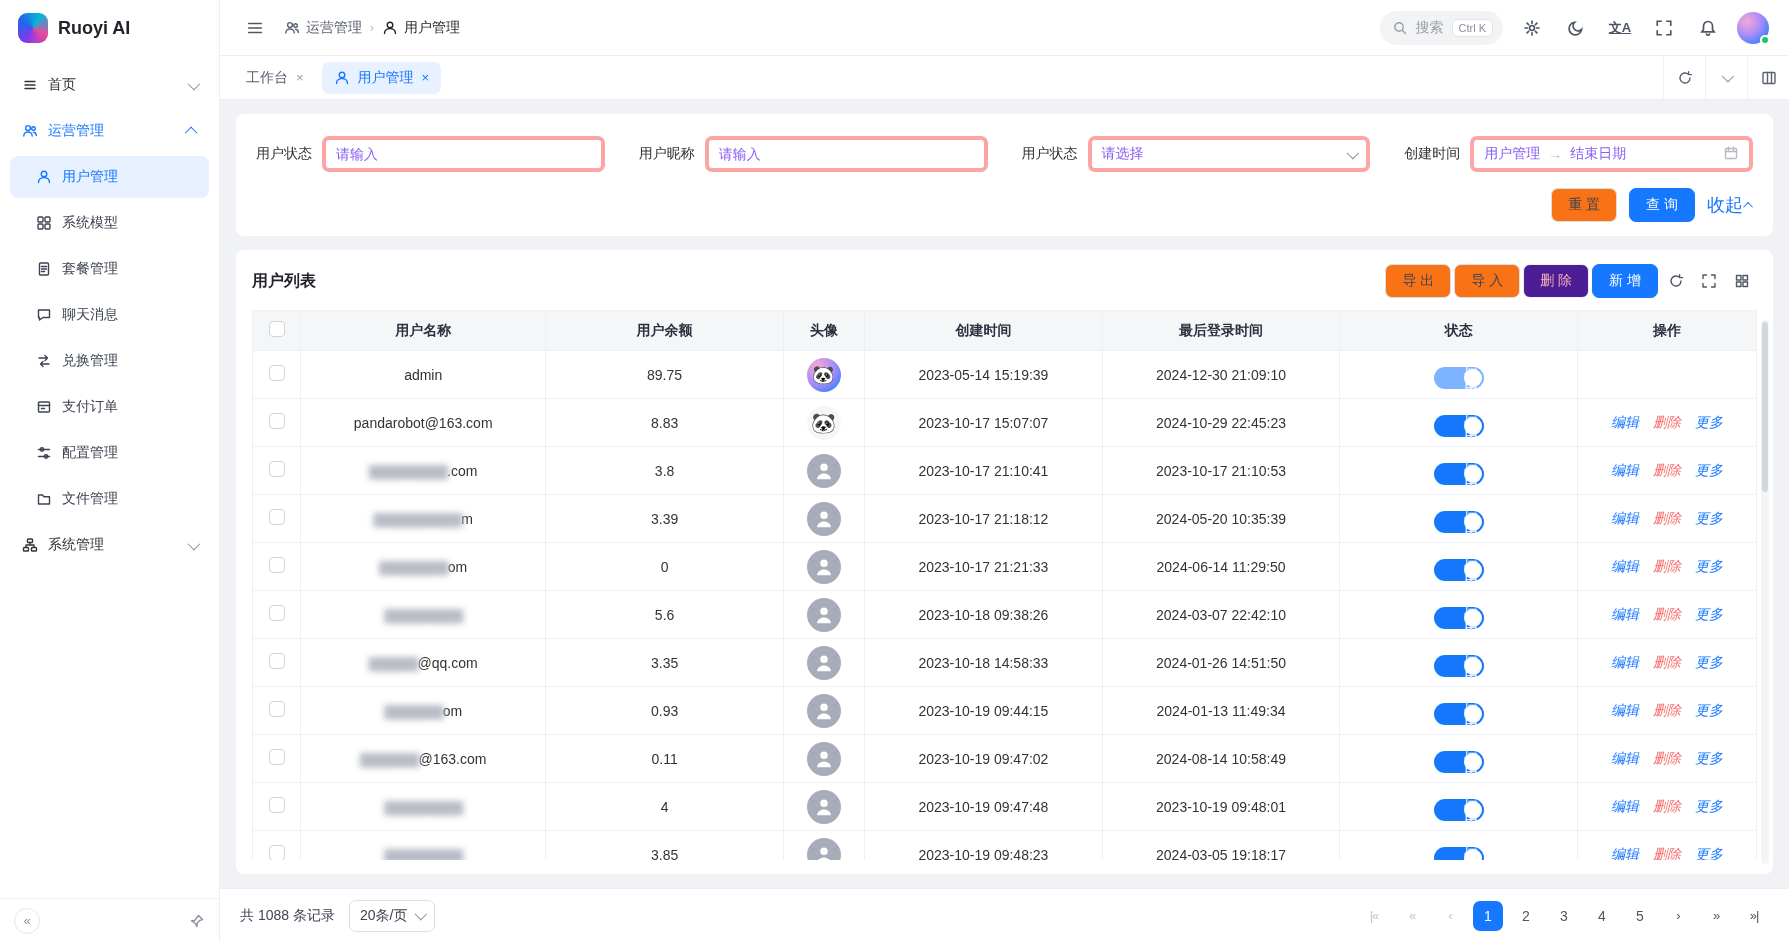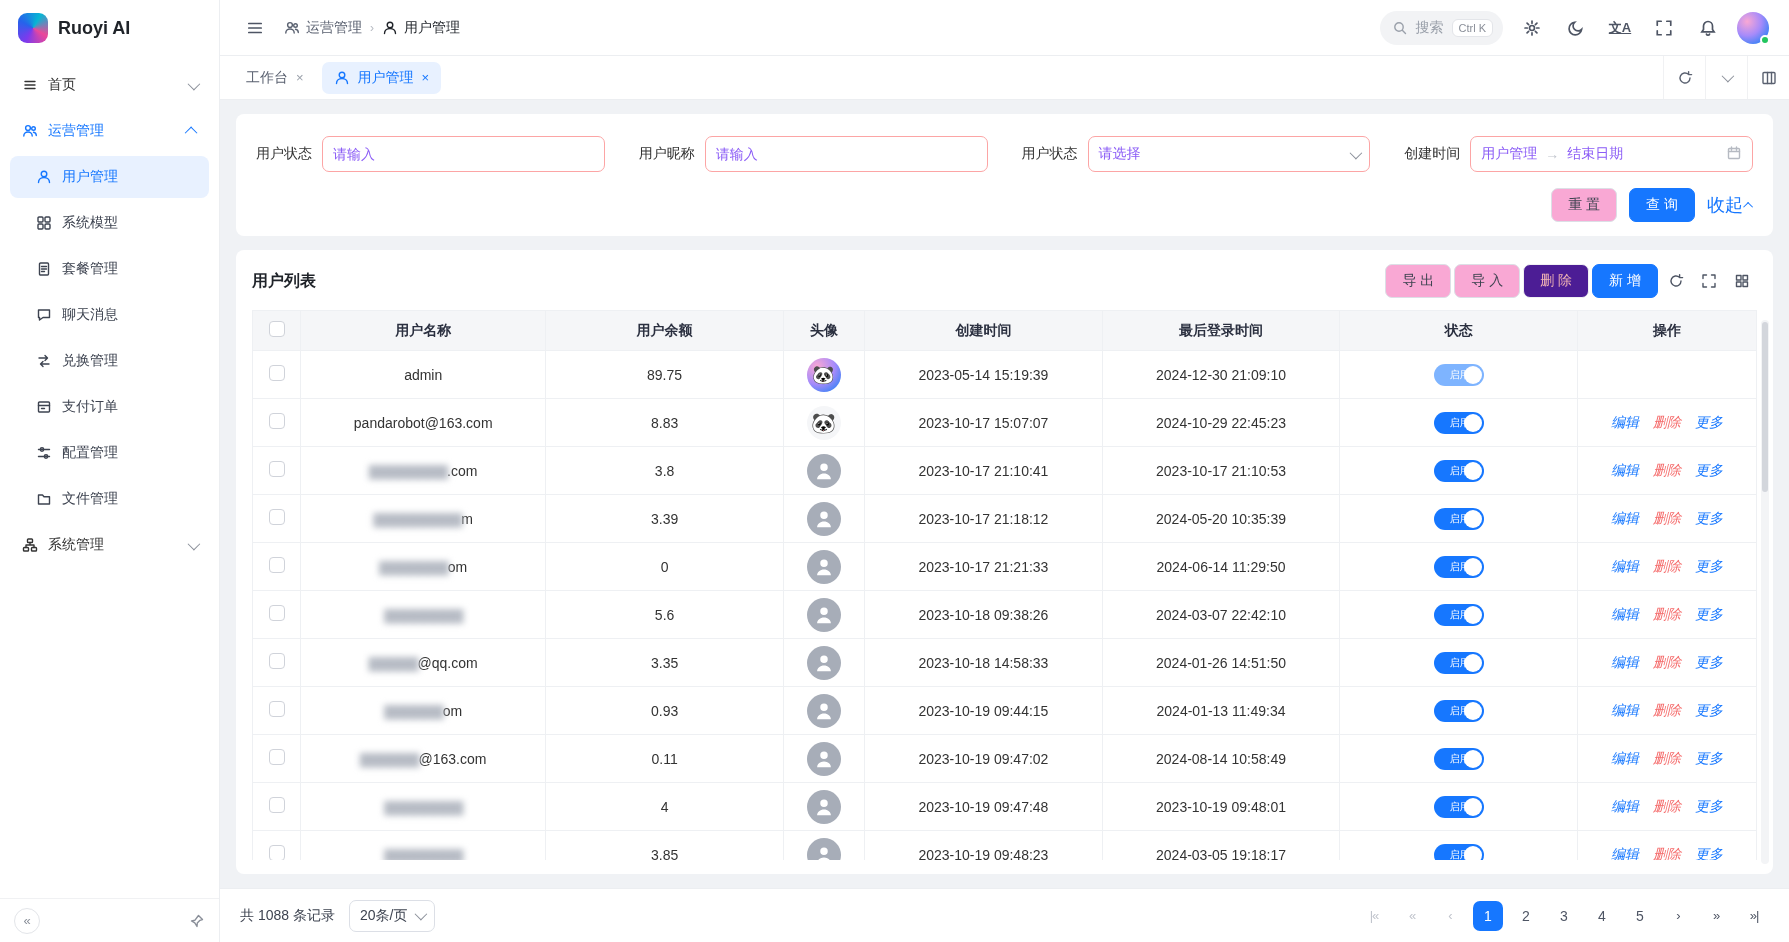--- a/index.html
+++ b/index.html
@@ -60,29 +60,29 @@
 
   
   .content { flex:1; overflow:hidden; padding:14px 16px; display:flex; flex-direction:column; gap:14px; }
   .card { background:#fff; border-radius:8px; }
 
   
   .filter-card { padding:22px 20px 14px; }
   .filter-row { display:flex; align-items:center; gap:34px; }
   .f-group { display:flex; align-items:center; gap:10px; flex:1; }
   .f-label { white-space:nowrap; color:#333; }
-  .f-input, .f-select, .f-dates { flex:1; height:36px; border:1px solid #fca5a5; border-radius:7px; background:#fff; display:flex; align-items:center; padding:0 10px; color:#333; }
+  .f-input, .f-select, .f-dates { flex:1; height:36px; border:4px solid #fca5a5; border-radius:7px; background:#fff; display:flex; align-items:center; padding:0 10px; color:#333; }
   .f-input input { border:none; outline:none; width:100%; font-size:14px; font-family:inherit; background:transparent; }
   .f-input input::placeholder, .ph { color:#8b5cf6; }
   .f-select { justify-content:space-between; cursor:pointer; }
   .f-dates { gap:8px; }
   .f-dates .arrow { color:#c0c4cc; }
   .f-dates .cal { margin-left:auto; color:#b6bac2; }
   .filter-actions { display:flex; align-items:center; justify-content:flex-end; gap:12px; margin-top:16px; }
-  .btn { height:34px; padding:0 16px; border-radius:7px; border:1px solid #dcdfe6; background:#f9a8d4; color:#3d4350; font-size:14px; font-family:inherit; cursor:pointer; }
+  .btn { height:34px; padding:0 16px; border-radius:7px; border:1px solid #dcdfe6; background:#f97316; color:#3d4350; font-size:14px; font-family:inherit; cursor:pointer; }
   .btn.primary { background:#1677ff; border-color:#1677ff; color:#fff; }
   .btn.disabled { color:#f0b4b4; border-color:#f0f1f3; background:#4c1d95; cursor:not-allowed; }
   .link-collapse { color:#1677ff; cursor:pointer; display:flex; align-items:center; gap:3px; font-size:18px; }
   .link-collapse .chev { border-color:#1677ff; width:7px; height:7px; }
 
   
   .table-card { flex:1; padding:14px 16px; display:flex; flex-direction:column; overflow:hidden; position:relative; }
   .table-head-row { display:flex; align-items:center; margin-bottom:12px; }
   .table-title { font-size:16px; font-weight:600; color:#1f2329; }
   .table-toolbar { margin-left:auto; display:flex; align-items:center; gap:3px; }
@@ -93,21 +93,21 @@
   thead th { background:#f5f6f8; height:40px; font-weight:600; color:#2b3040; font-size:14px; }
   tbody td { height:48px; color:#333; font-size:14px; background:#fff; }
   .checkbox { width:16px; height:16px; border:1px solid #d0d3da; border-radius:4px; display:inline-block; background:#fff; cursor:pointer; }
   .nm-blur { filter:blur(3px); color:#b7bcc5; user-select:none; letter-spacing:-1px; }
   .avatar { width:34px; height:34px; border-radius:50%; display:inline-flex; align-items:center; justify-content:center; font-size:20px; overflow:hidden; }
   .av-panda-color { background:radial-gradient(circle at 30% 25%,#f9a8d4,#a78bfa 50%,#3b82f6 85%); font-size:18px; }
   .av-panda { background:#f5f6f8; }
   .av-generic { background:#a7adb8; color:#fff; }
   .pi { width:20px; height:20px; fill:currentColor; }
   .switch { width:50px; height:22px; border-radius:11px; background:#1677ff; display:inline-flex; align-items:center; position:relative; cursor:pointer; }
-  .switch-label { color:#fff; font-size:10px; margin-left:16px; }
+  .switch-label { color:#fff; font-size:15px; margin-left:24px; }
   .switch-knob { position:absolute; right:2px; top:2px; width:18px; height:18px; border-radius:50%; background:#fff; }
   .switch.disabled { opacity:.55; cursor:not-allowed; }
   .lnk { color:#1677ff; cursor:pointer; margin:16px 5px;font-style:italic; }
   .lnk.danger { color:#f56c6c; }
   .vscrollbar { position:absolute; right:4px; top:70px; bottom:10px; width:8px; border-radius:4px; background:#f3f4f6; }
   .vscrollbar .thumb { position:absolute; top:2px; left:1px; width:6px; height:170px; border-radius:3px; background:#d3d6dc; }
 
   
   .footer { height:54px; background:#fff; border-top:1px solid #eceef1; display:flex; align-items:center; padding:0 20px; }
   .total-text { color:#3d4350; }

